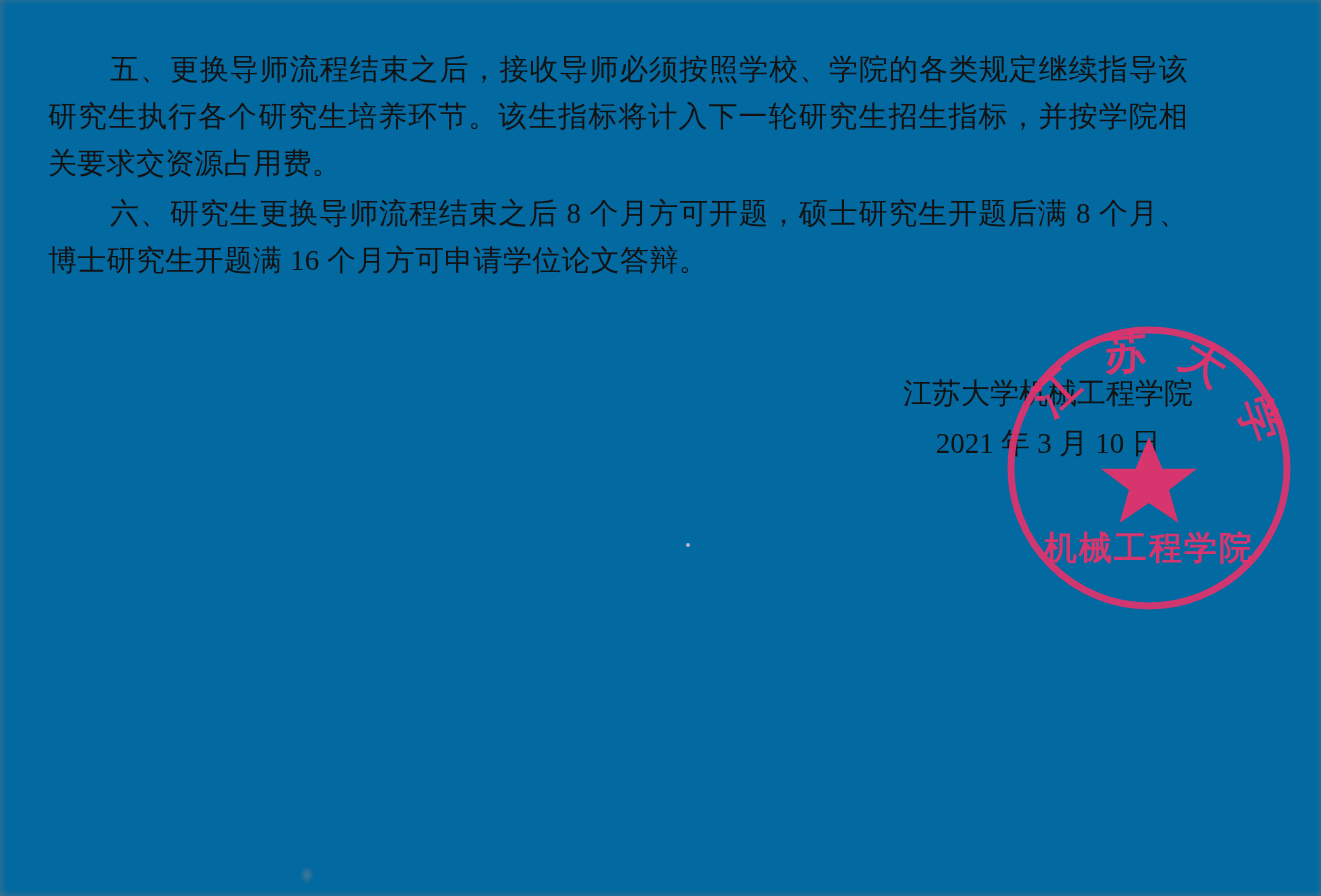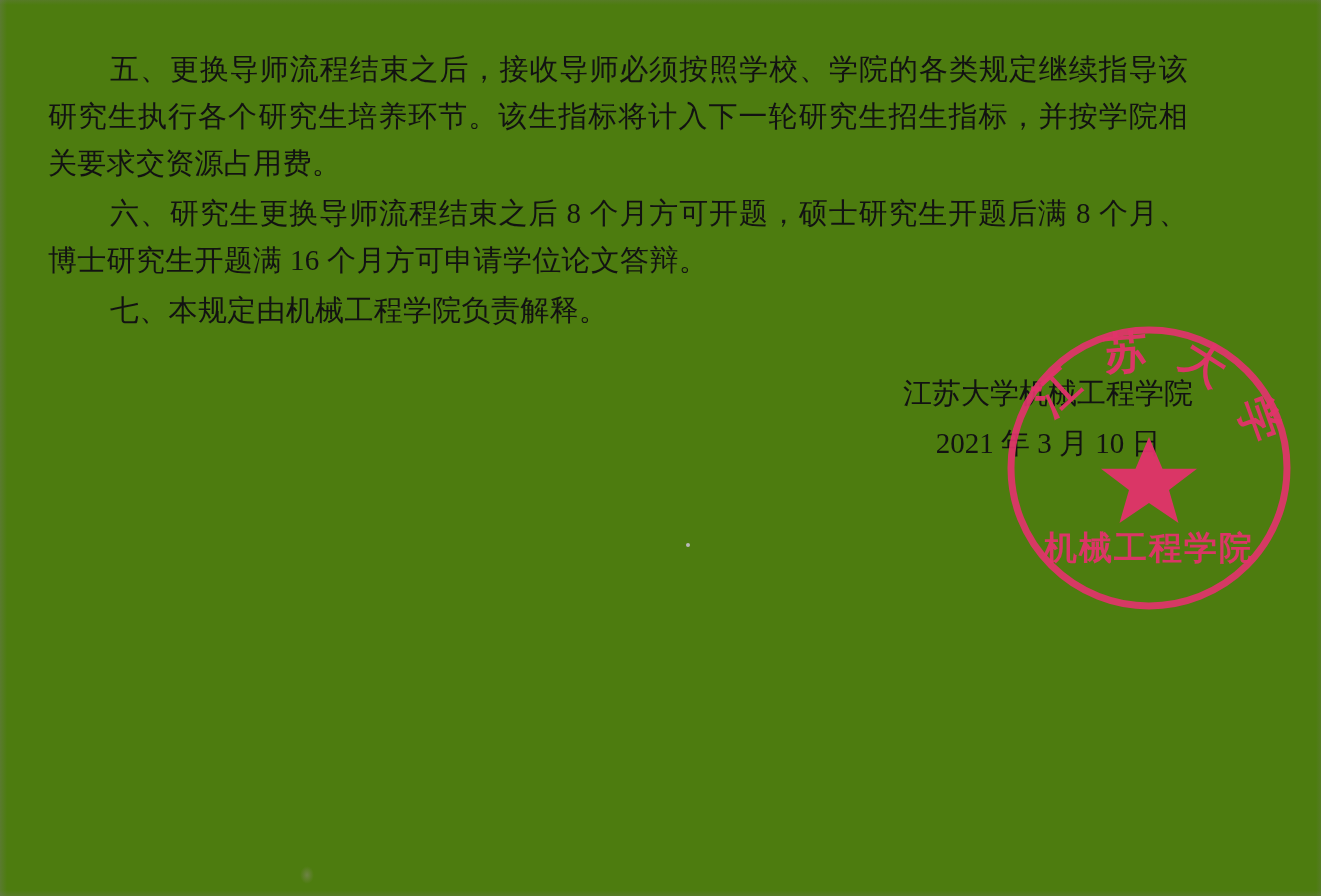--- a/index.html
+++ b/index.html
@@ -12,21 +12,21 @@
     height: 896px;
     position: relative;
     overflow: hidden;
     font-family: "Liberation Serif", "DejaVu Serif", serif;
     color: #000000;
   }
 
   #page {
     position: absolute;
     inset: 0;
-    background: #4d7c0f;
+    background: #0369a1;
   }
 
   .doc-body {
     position: absolute;
     left: 48px;
     top: 46px;
     width: 1140px;
   }
 
   .para {
@@ -112,21 +112,20 @@
   }
 </style>
 </head>
 <body>
 
 <div id="page">
 
   <div class="doc-body">
     <p class="para">五、更换导师流程结束之后，接收导师必须按照学校、学院的各类规定继续指导该研究生执行各个研究生培养环节。该生指标将计入下一轮研究生招生指标，并按学院相关要求交资源占用费。</p>
     <p class="para">六、研究生更换导师流程结束之后 8 个月方可开题，硕士研究生开题后满 8 个月、博士研究生开题满 16 个月方可申请学位论文答辩。</p>
-    <p class="para">七、本规定由机械工程学院负责解释。</p>
   </div>
 
   <div class="signature-block">
     <div class="signature-line">江苏大学机械工程学院</div>
     <div class="signature-line">2021 年 3 月 10 日</div>
   </div>
 
   <div class="seal">
     <svg width="290" height="290" viewBox="0 0 290 290" xmlns="http://www.w3.org/2000/svg">
       <defs>

